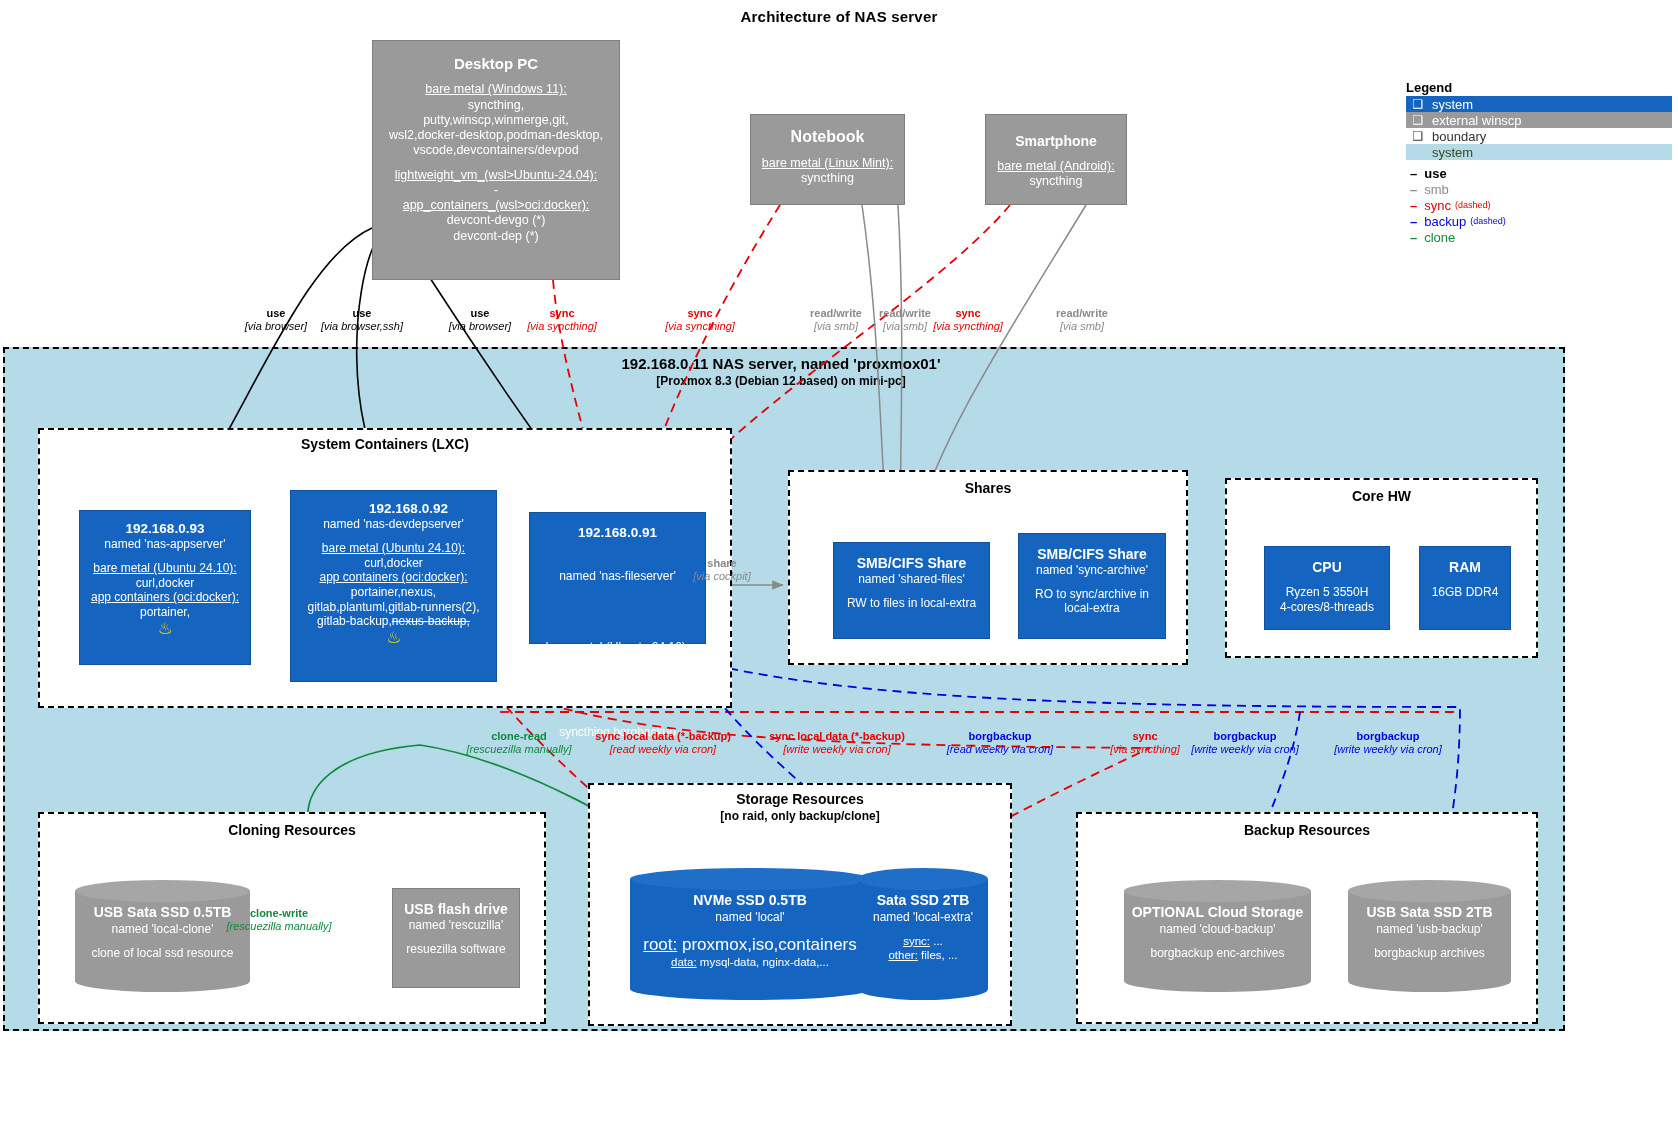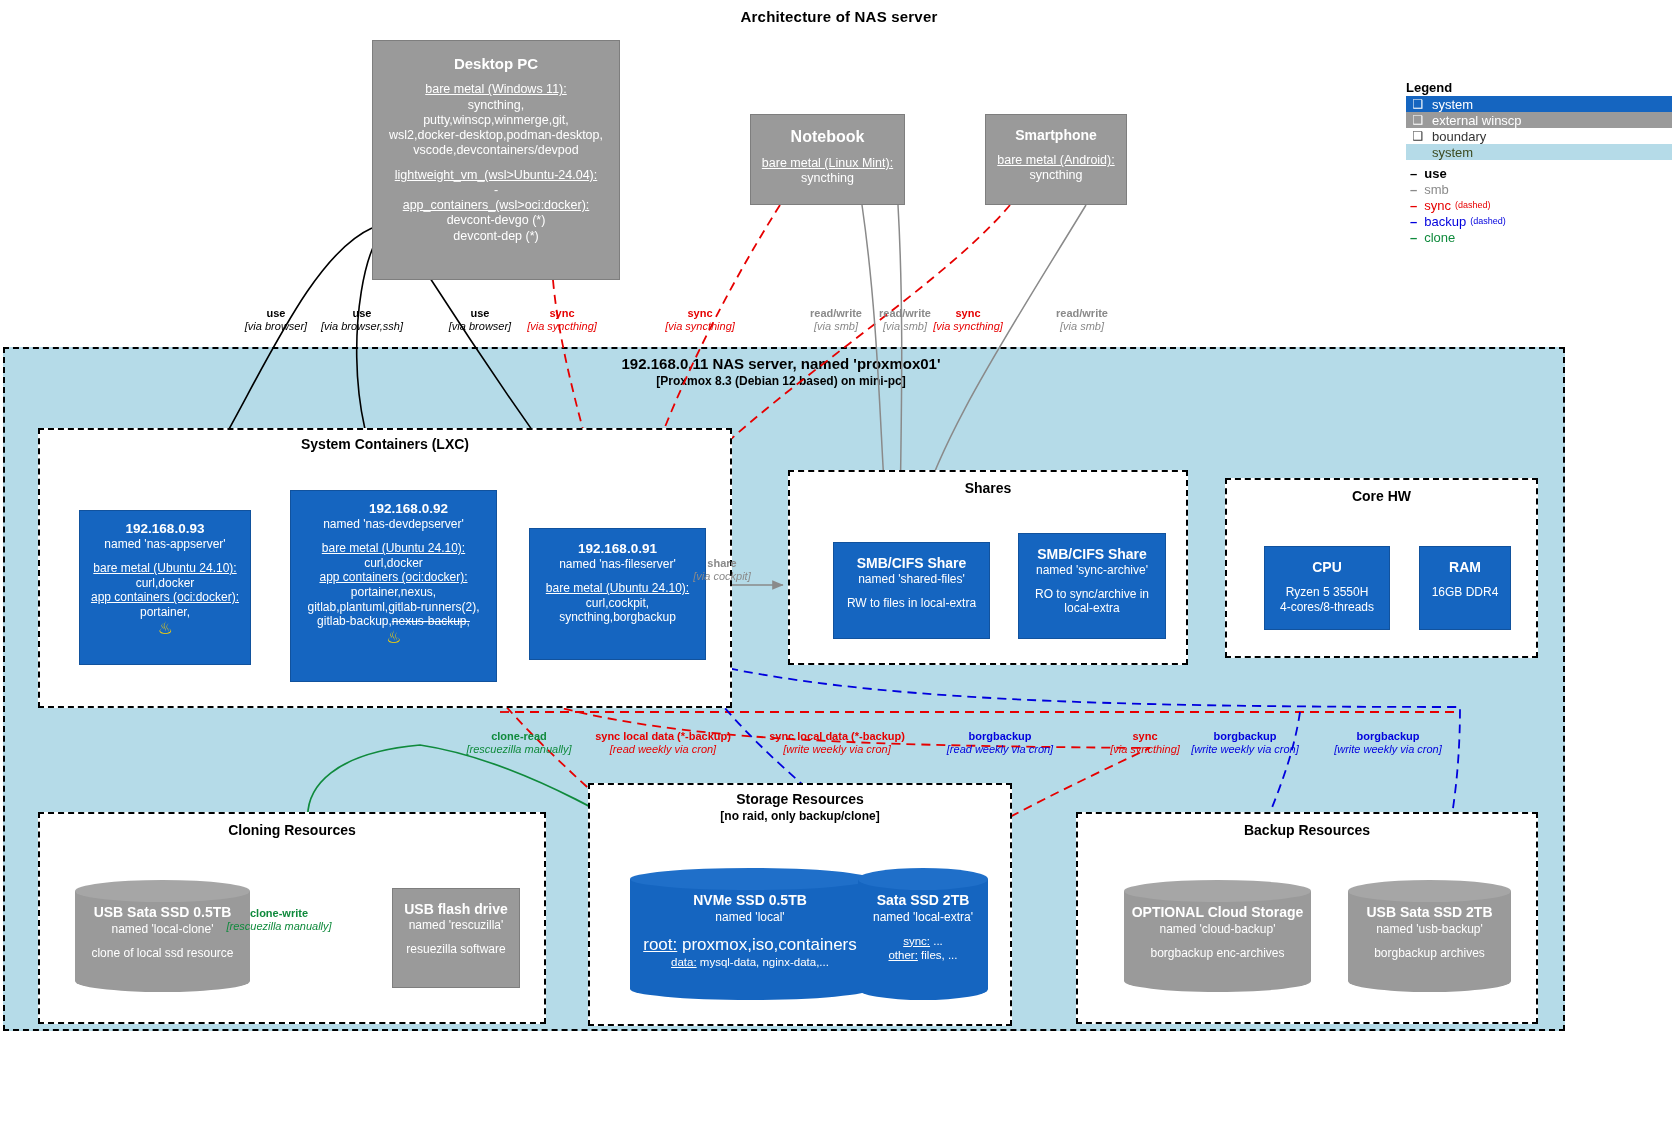--- a/index.html
+++ b/index.html
@@ -173,21 +173,21 @@
 </div>
 
 <div class="abs node ext" style="left:750px;top:114px;width:155px;height:91px;font-size:12.5px;">
   <div class="nhead" style="font-size:16px;margin-top:6px;">Notebook</div>
   <div class="spacer"></div>
   <div class="ul">bare metal (Linux Mint):</div>
   <div>syncthing</div>
 </div>
 
 <div class="abs node ext" style="left:985px;top:114px;width:142px;height:91px;font-size:12.5px;">
-  <div class="nhead" style="font-size:14px;margin-top:6px;">Smartphone</div>
+  <div class="nhead" style="font-size:14px;margin-top:12px;">Smartphone</div>
   <div class="spacer"></div>
   <div class="ul">bare metal (Android):</div>
   <div>syncthing</div>
 </div>
 
 <div class="abs boundary" style="left:38px;top:428px;width:694px;height:280px;">
   <div class="btitle" style="top:6px;">System Containers (LXC)</div>
 </div>
 
 <div class="abs node sys" style="left:79px;top:510px;width:172px;height:155px;font-size:12px;">
@@ -209,21 +209,21 @@
   <div>curl,docker</div>
   <div class="ul">app containers (oci:docker):</div>
   <div>portainer,nexus,</div>
   <div>gitlab,plantuml,gitlab-runners(2),</div>
   <div>
     <span>gitlab-backup,</span><span class="strike">nexus-backup,</span>
   </div>
   <div style="color:#ffd400;font-size:17px;line-height:1;">♨</div>
 </div>
 
-<div class="abs node sys" style="left:529px;top:528px;width:177px;height:132px;font-size:12px;">
+<div class="abs node sys" style="left:529px;top:512px;width:177px;height:132px;font-size:12px;gap:28px;">
   <div class="nhead" style="font-size:13.5px;margin-top:6px;">192.168.0.91</div>
   <div>named 'nas-fileserver'</div>
   <div class="spacer"></div>
   <div class="ul">bare metal (Ubuntu 24.10):</div>
   <div>curl,cockpit,</div>
   <div>syncthing,borgbackup</div>
 </div>
 
 <div class="abs boundary" style="left:788px;top:470px;width:400px;height:195px;">
   <div class="btitle" style="top:8px;">Shares</div>

